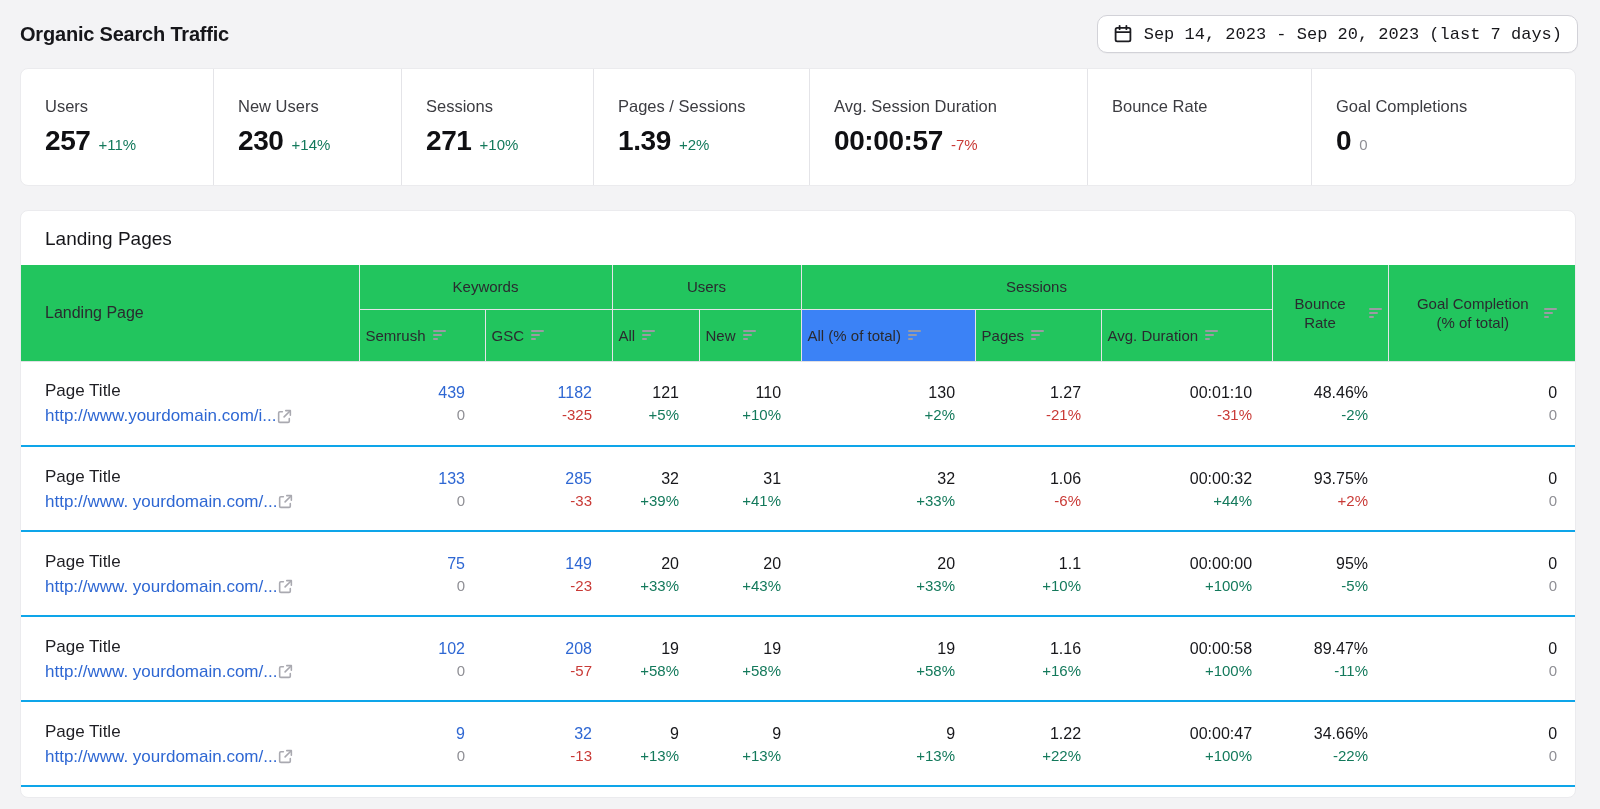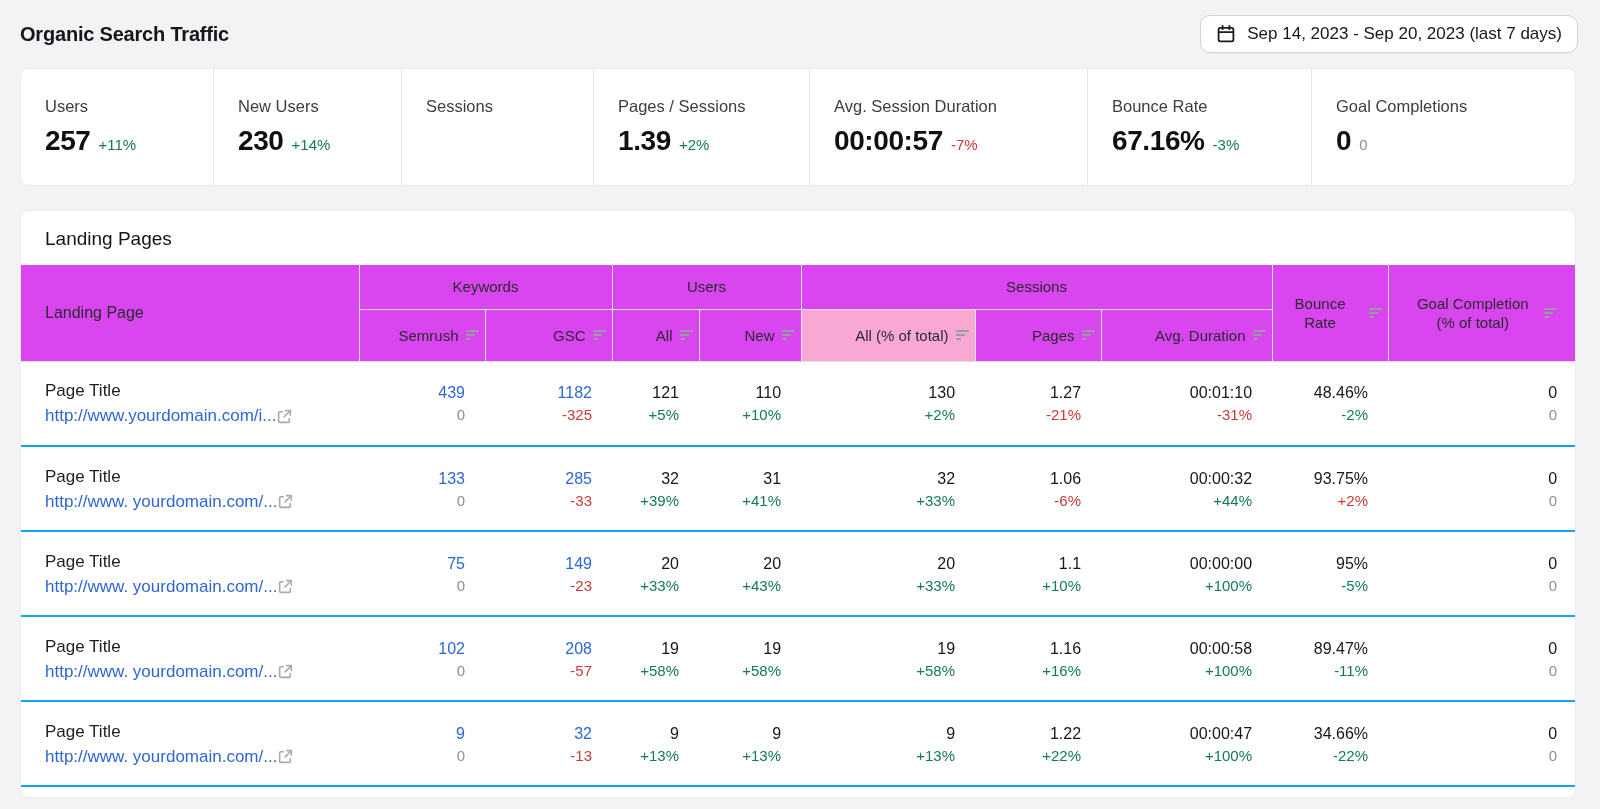--- a/index.html
+++ b/index.html
@@ -11,21 +11,21 @@
     width:1600px;height:809px;overflow:hidden;
     background:#f3f3f5;color:#1d1d21;
     font-family:"Liberation Sans","DejaVu Sans",sans-serif;
   }
   
   .page-header{display:flex;justify-content:space-between;align-items:center;padding:15px 22px 15px 20px;height:68px}
   .page-title{font-size:20px;font-weight:700;letter-spacing:-.2px;margin:0;color:#16161a}
   .date-btn{
     display:flex;align-items:center;gap:11px;background:#fff;
     border:1px solid #d2d2d8;border-radius:10px;height:38px;padding:0 15px;
-    font-size:17px;color:#17171b;font-family:Liberation Sans, sans-serif;cursor:pointer;box-shadow:0 1px 1px rgba(0,0,0,.03);
+    font-size:17px;color:#17171b;font-family:Liberation Mono, monospace;cursor:pointer;box-shadow:0 1px 1px rgba(0,0,0,.03);
   }
   .date-btn svg{display:block}
   
   .card{background:#fff;border:1px solid #ebebee;border-radius:8px;margin-left:20px;width:1556px}
   
   .metrics{display:flex;height:118px;align-items:stretch;margin-bottom:24px;overflow:hidden}
   .metric{padding:28px 0 0 24px;flex:0 0 auto}
   .metric + .metric{border-left:1px solid #e4e4e8}
   .metric:nth-child(1){flex-basis:192px}
   .metric:nth-child(2){flex-basis:188px}
@@ -35,30 +35,30 @@
   .metric:nth-child(6){flex-basis:224px}
   .metric:nth-child(7){flex:1 1 auto}
   .m-label{font-size:16.5px;color:#3c3c41;margin-bottom:9px}
   .m-value{font-size:28px;font-weight:700;color:#101013;letter-spacing:-.4px}
   .m-diff{font-size:15px;margin-left:8px}
   
   .table-card{padding-bottom:10px;overflow:hidden}
   .section-title{font-size:19px;font-weight:400;margin:0;padding:17px 0 15px 24px;color:#16161a}
   table{border-collapse:collapse;table-layout:fixed;width:100%}
   thead th{
-    background:#d946ef;font-weight:400;font-size:15px;color:#2a2a2f;
+    background:#22c55e;font-weight:400;font-size:15px;color:#2a2a2f;
     border-left:1px solid #e4e4e8;padding:0 6px;
   }
   thead tr.group-row th:first-child{border-left:none}
   .group-row th{height:44px;text-align:center}
-  .sub-row th{height:52px;text-align:right}
+  .sub-row th{height:52px;text-align:left}
   thead th{border-bottom:1px solid #e0e0e4}
   .group-row th[colspan]{border-bottom:1px solid #e4e4e8}
   th.th-landing{text-align:left;padding-left:24px;font-size:16px;vertical-align:middle}
-  th.hl{background:#f9a8d4}
+  th.hl{background:#3b82f6}
   .th-inner{display:inline-flex;align-items:center;gap:7px;justify-content:center}
   .th-wrap{display:flex;align-items:center;justify-content:center;gap:7px;height:100%}
   .th-wrap .two-line{max-width:128px;line-height:19px;text-align:center}
   .sort-icon{display:inline-flex;flex-direction:column;gap:2px}
   .sort-icon i{display:block;height:2px;background:#9b9ba3;border-radius:1px}
   .sort-icon i:nth-child(1){width:13px}
   .sort-icon i:nth-child(2){width:9px}
   .sort-icon i:nth-child(3){width:5px}
   tbody tr{border-bottom:2px solid #0ea5e9;height:85px}
   tbody td{vertical-align:middle}
@@ -99,32 +99,32 @@
   <div class="metric">
     <div class="m-label">Users</div>
     <div><span class="m-value">257</span><span class="m-diff green">+11%</span></div>
   </div>
   <div class="metric">
     <div class="m-label">New Users</div>
     <div><span class="m-value">230</span><span class="m-diff green">+14%</span></div>
   </div>
   <div class="metric">
     <div class="m-label">Sessions</div>
+    <div><span class="m-value">271</span><span class="m-diff green">+10%</span></div>
   </div>
   <div class="metric">
     <div class="m-label">Pages / Sessions</div>
     <div><span class="m-value">1.39</span><span class="m-diff green">+2%</span></div>
   </div>
   <div class="metric">
     <div class="m-label">Avg. Session Duration</div>
     <div><span class="m-value">00:00:57</span><span class="m-diff red">-7%</span></div>
   </div>
   <div class="metric">
     <div class="m-label">Bounce Rate</div>
-    <div><span class="m-value">67.16%</span><span class="m-diff green">-3%</span></div>
   </div>
   <div class="metric">
     <div class="m-label">Goal Completions</div>
     <div><span class="m-value">0</span><span class="m-diff gray">0</span></div>
   </div>
 </section>
 
 <section class="card table-card">
   <h2 class="section-title">Landing Pages</h2>
   <table>

